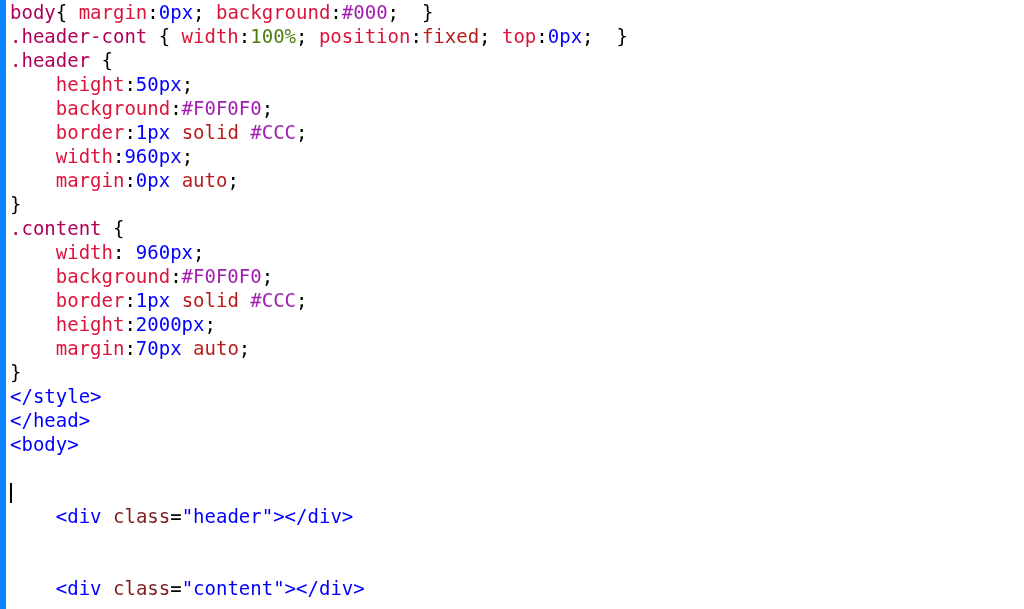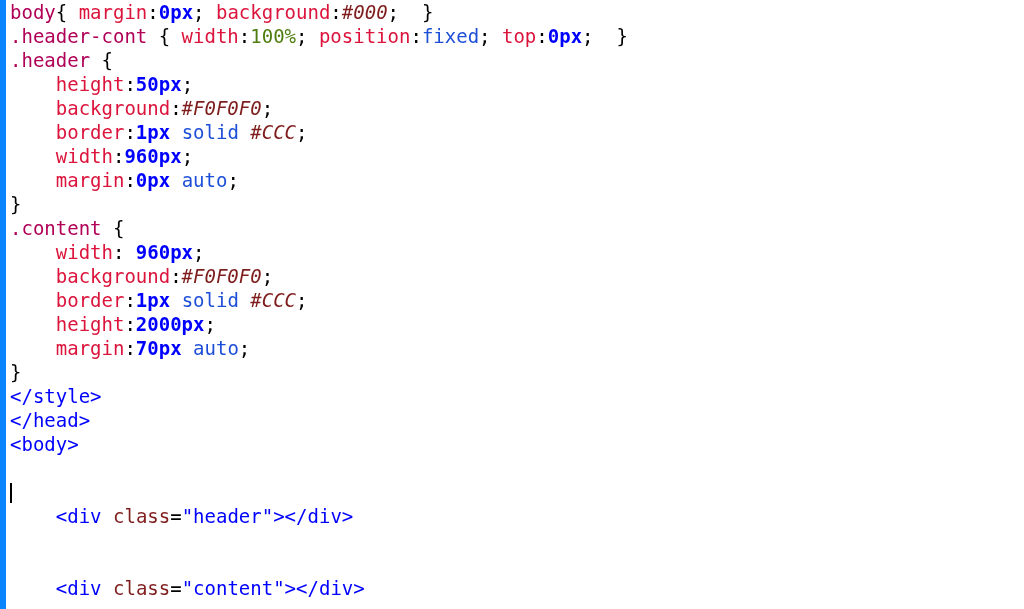--- a/index.html
+++ b/index.html
@@ -26,23 +26,23 @@
     left: 10px;
     right: 0;
     top: 0;
     bottom: 0;
     white-space: pre;
     color: #000;
   }
   .line { height: 24px; }
   .sel { color: #b00058; }     
   .prop { color: #dc143c; }    
-  .num  { color: #0000ff; font-weight: bold; }    
-  .col  { color: #7f1d1d; font-style: italic; }    
-  .kw   { color: #1d4ed8; }    
+  .num  { color: #0000ff; }    
+  .col  { color: #a21caf; }    
+  .kw   { color: #b91c1c; }    
   .tag  { color: #0000ff; }    
   .attr { color: #7f1d1d; }    
   .str  { color: #0000ff; }    
   .pct  { color: #4d7c0f; }
   .brace{ color: #000; }
   .punct{ color: #000; }
   .caret {
     display: inline-block;
     width: 1px;
     height: 20px;

